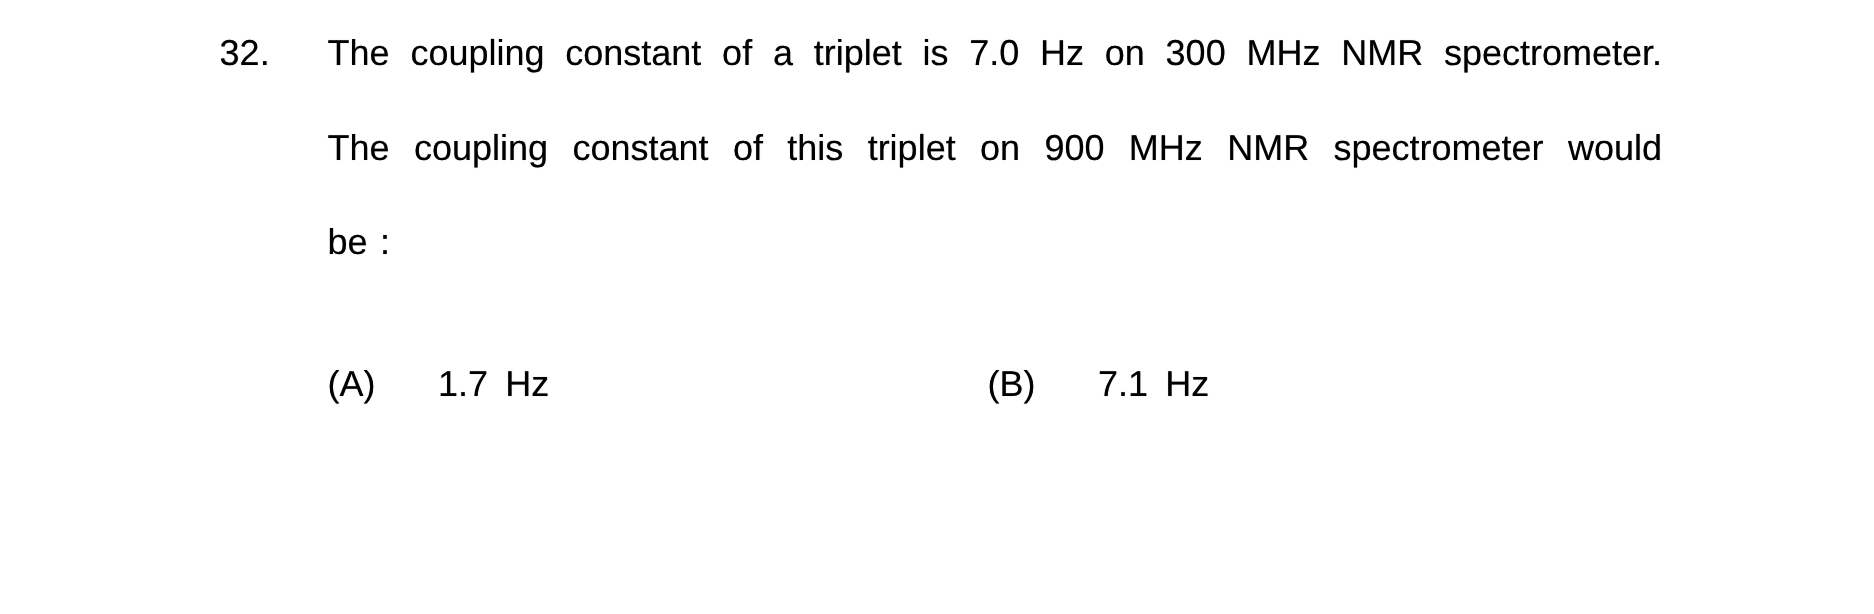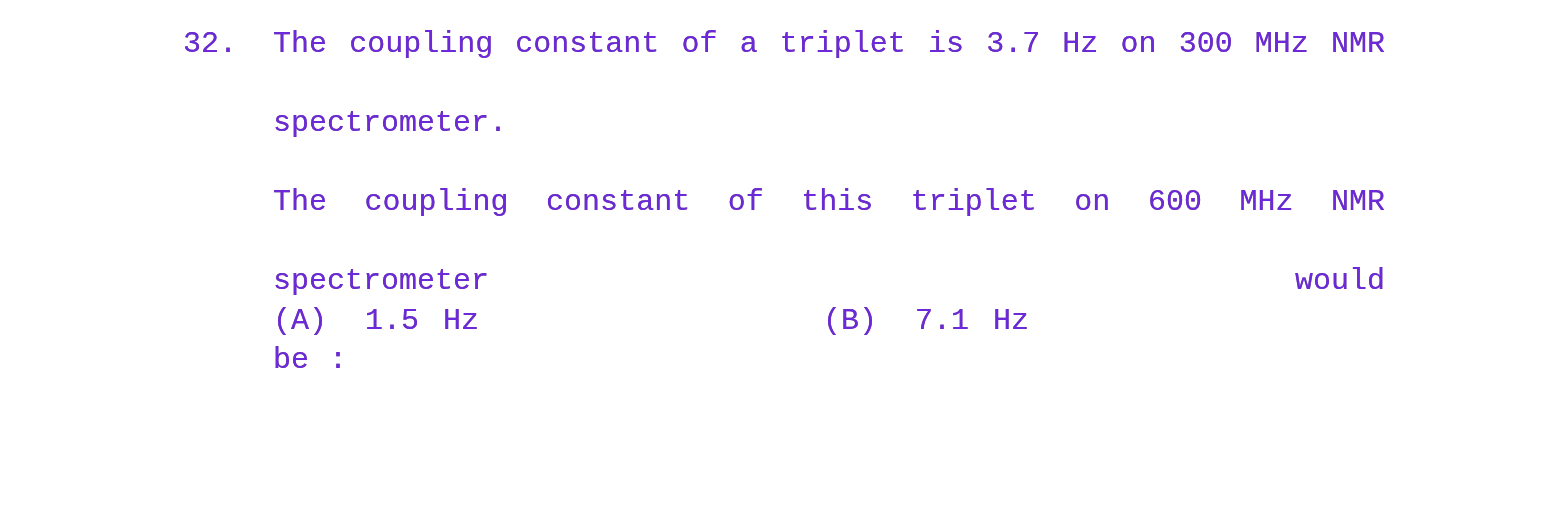--- a/index.html
+++ b/index.html
@@ -6,22 +6,22 @@
     margin: 0;
     padding: 0;
     background: #ffffff;
   }
   .page {
     position: relative;
     width: 1562px;
     height: 416px;
     background: #ffffff;
     overflow: hidden;
-    font-family: Liberation Mono, monospace;
-    color: #6d28d9;
+    font-family: Liberation Sans, sans-serif;
+    color: #000000;
     
     text-shadow: 0 0 0.6px rgba(40,40,40,0.65);
   }
   .question-number {
     position: absolute;
     left: 183px;
     top: 5px;
     font-size: 30px;
     line-height: 79px;
     white-space: nowrap;
@@ -67,29 +67,29 @@
   }
 </style>
 </head>
 <body>
 
 <div class="page">
 
   <div class="question-number">32.</div>
 
   <div class="question-text">
-    <div class="q-line">The coupling constant of a triplet is 3.7 Hz on 300 MHz NMR spectrometer.</div>
-    <div class="q-line">The coupling constant of this triplet on 600 MHz NMR spectrometer would</div>
+    <div class="q-line">The coupling constant of a triplet is 7.0 Hz on 300 MHz NMR spectrometer.</div>
+    <div class="q-line">The coupling constant of this triplet on 900 MHz NMR spectrometer would</div>
     <div class="q-line last">be :</div>
   </div>
 
   <div class="options-row row-1">
     <div class="option">
       <span class="option-label">(A)</span>
-      <span class="option-value">1.5 Hz</span>
+      <span class="option-value">1.7 Hz</span>
     </div>
     <div class="option">
       <span class="option-label">(B)</span>
       <span class="option-value">7.1 Hz</span>
     </div>
   </div>
 
   <div class="options-row row-2">
     <div class="option">
       <span class="option-label">(C)</span>

